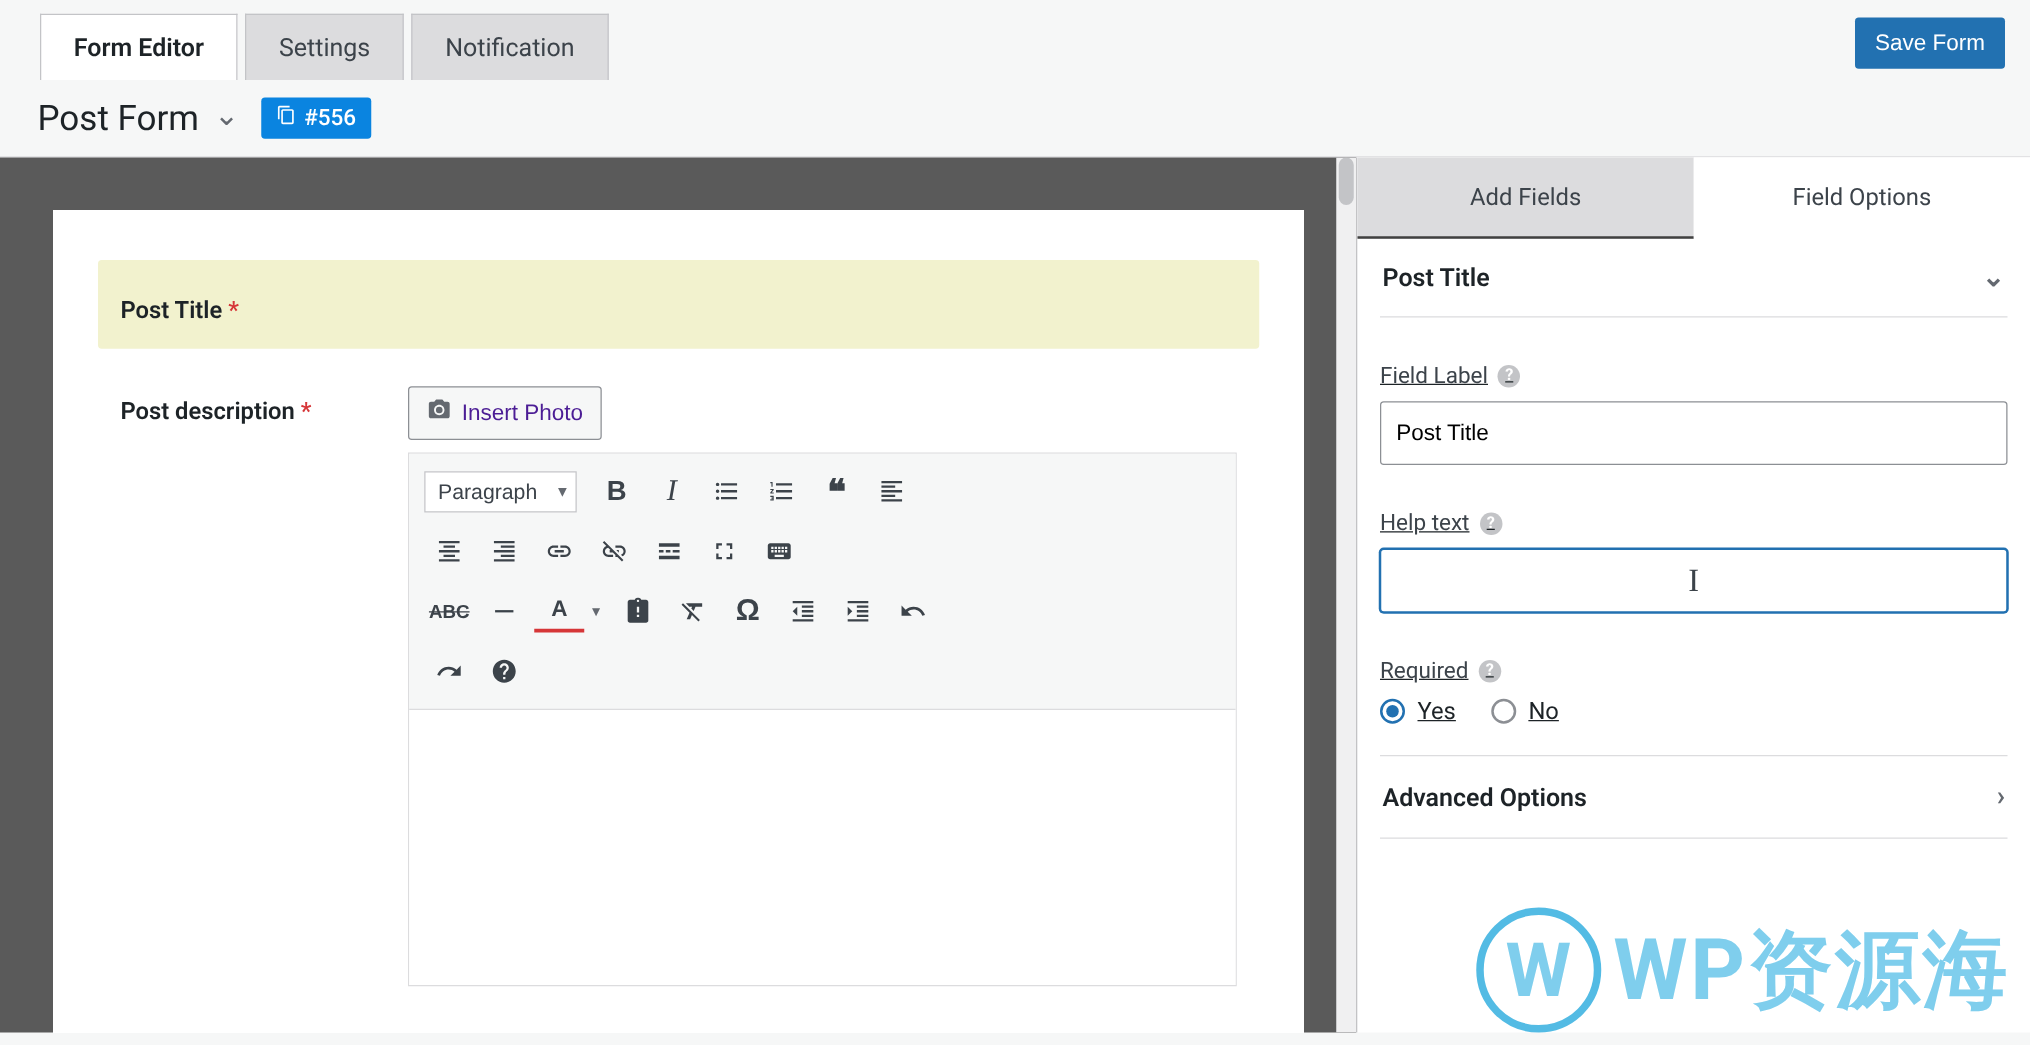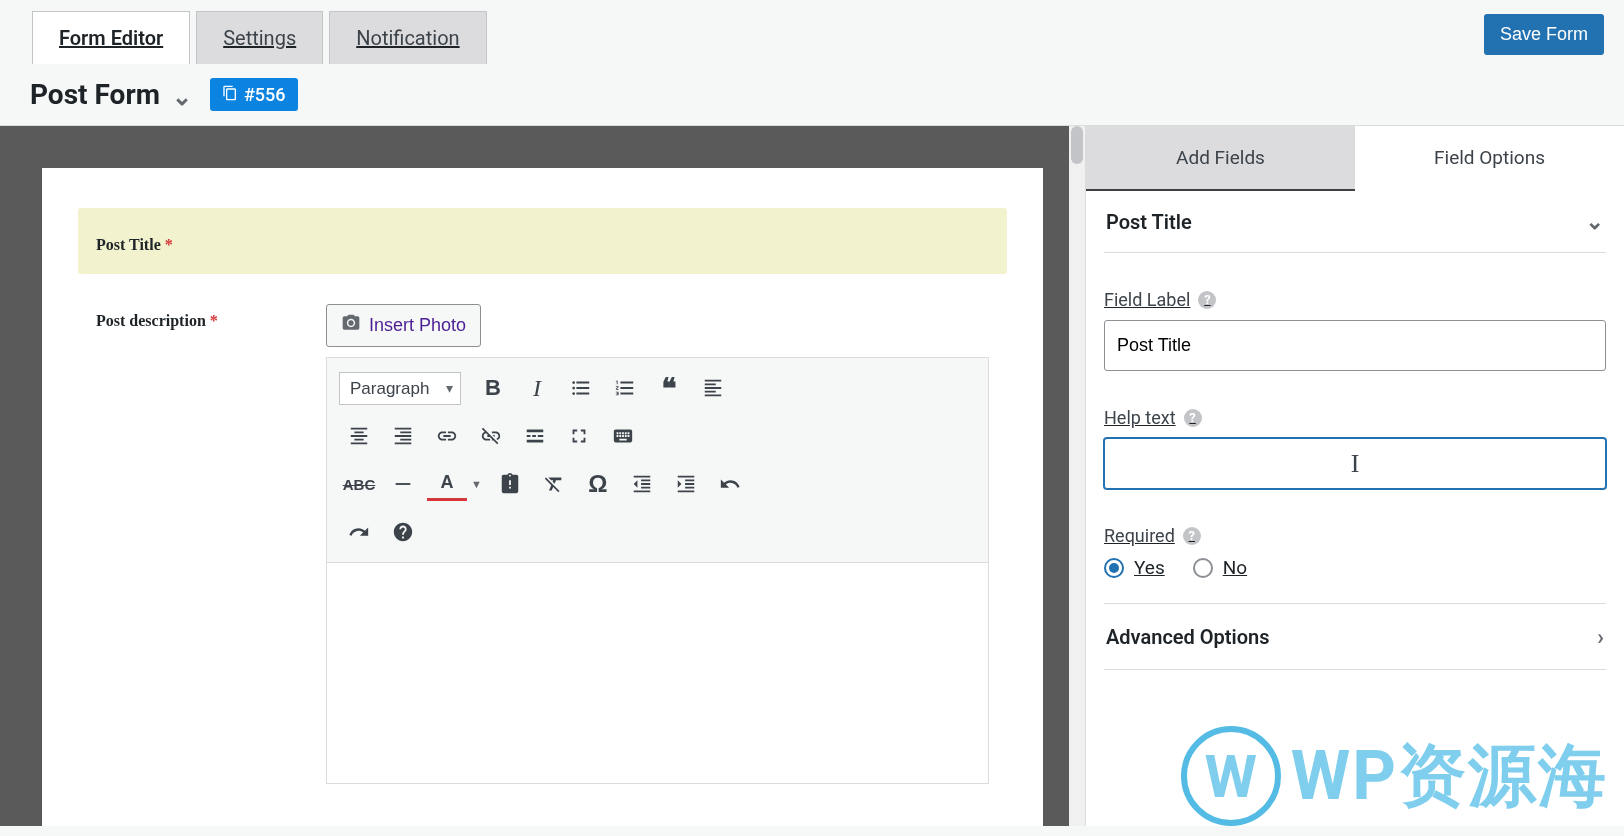--- a/index.html
+++ b/index.html
@@ -1,43 +1,43 @@
 <!DOCTYPE html>
 <html><head>
 <meta charset="utf-8">
 <style>
 * { box-sizing: border-box; margin: 0; padding: 0; }
 body { font-family: -apple-system, BlinkMacSystemFont, "Segoe UI", Roboto, sans-serif; background: #f0f0f1; color: #1d2327; font-size: 14px; }
 .page-wrapper { width: 1624px; height: 836px; background: #f6f7f7; position: relative; overflow: hidden; }
 
 
 .top-bar { display: flex; align-items: flex-end; padding: 6px 12px 0 32px; position: relative; height: 64px; }
-.main-tabs { display: flex; gap: 6px; text-decoration: underline; }
+.main-tabs { display: flex; gap: 6px; }
 .main-tab { padding: 14px 26px; background: #dcdcde; border: 1px solid #c3c4c7; font-size: 20px; color: #3c434a; cursor: pointer; border-bottom: none; }
 .main-tab.active { background: #fff; font-weight: 600; color: #1d2327; }
 .save-btn { position: absolute; right: 20px; top: 14px; background: #2271b1; color: #fff; border: none; padding: 10px 16px; font-size: 18px; border-radius: 3px; cursor: pointer; }
 
 
 .title-row { display: flex; align-items: center; gap: 18px; padding: 14px 0 14px 30px; background: #f6f7f7; }
-.form-title { font-size: 28px; font-weight: 700; color: #1d2327; display: flex; align-items: flex-end; gap: 12px; }
+.form-title { font-size: 28px; font-weight: 400; color: #1d2327; display: flex; align-items: flex-start; gap: 12px; }
 .chev-down { font-size: 24px; color: #646970; }
 .id-badge { background: #0a84e0; color: #fff; padding: 6px 12px; border-radius: 3px; font-size: 18px; font-weight: 500; display: flex; align-items: center; gap: 6px; }
 .copy-icon { display: inline-block; }
 
 
 .main-layout { display: flex; height: calc(100% - 135px); border-top: 1px solid #dcdcde; }
 .canvas-area { flex: 1; background: #5a5a5a; padding: 42px 42px 0 42px; position: relative; overflow: hidden; }
 .canvas-inner { background: #fff; height: 100%; padding: 40px 36px; overflow-y: auto; }
 .scrollbar-track { position: absolute; right: 0; top: 0; bottom: 0; width: 16px; background: #f0f0f1; }
 .scrollbar-thumb { position: absolute; top: 0; left: 2px; right: 2px; height: 38px; background: #c3c4c7; border-radius: 6px; }
 
 
 .field-row { display: flex; gap: 20px; padding: 20px 18px; border-radius: 3px; }
 .field-row.selected { background: #f2f2ce; }
-.field-label { width: 210px; font-size: 16px; font-weight: 600; color: #1d2327; padding-top: 8px; font-family: Liberation Serif, serif; }
+.field-label { width: 210px; font-size: 19px; font-weight: 600; color: #1d2327; padding-top: 8px; }
 .req-star { color: #d63638; }
 .field-input-wrap { flex: 1; }
 .text-input { width: 100%; padding: 12px 14px; border: 1px solid #c3c4c7; border-radius: 3px; font-size: 18px; color: #8c8f94; background: #fff; }
 .text-input::placeholder { color: #8c8f94; }
 
 
 .insert-photo-btn { display: inline-flex; align-items: center; gap: 8px; padding: 8px 14px; border: 1px solid #8c8f94; background: #f6f7f7; border-radius: 3px; font-size: 18px; color: #4c1d95; cursor: pointer; margin-bottom: 10px; }
 
 
 .editor-box { border: 1px solid #dcdcde; background: #fff; }

